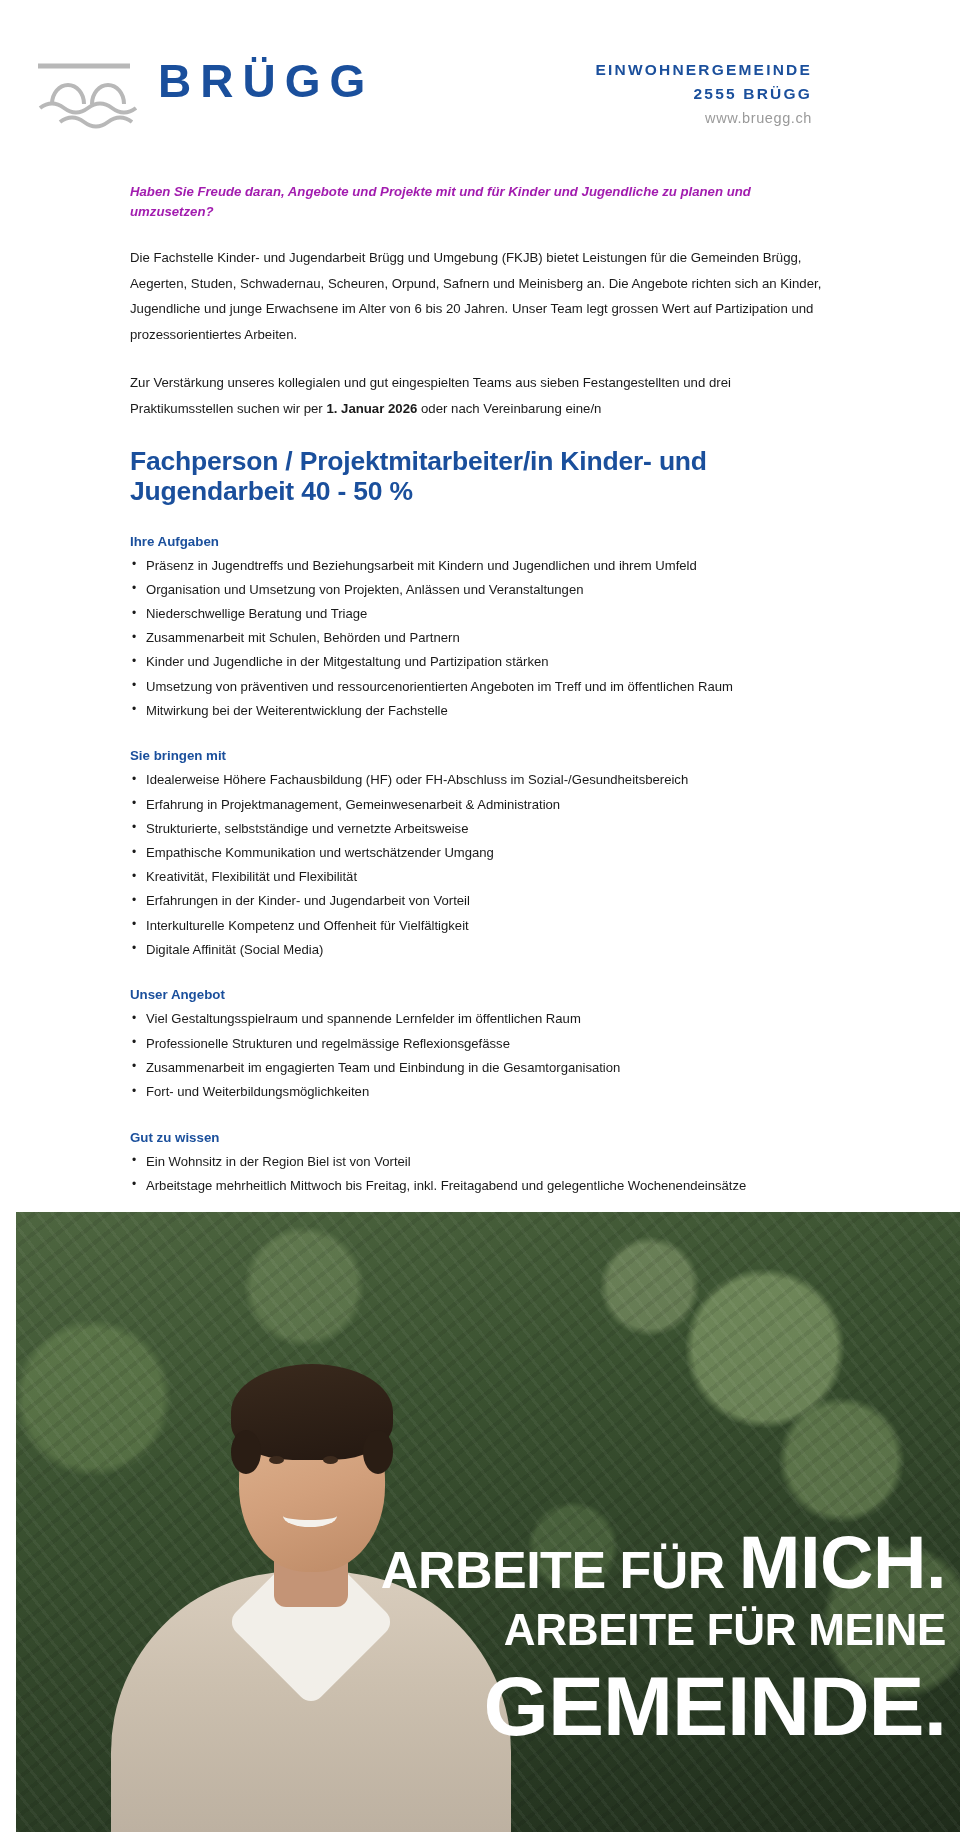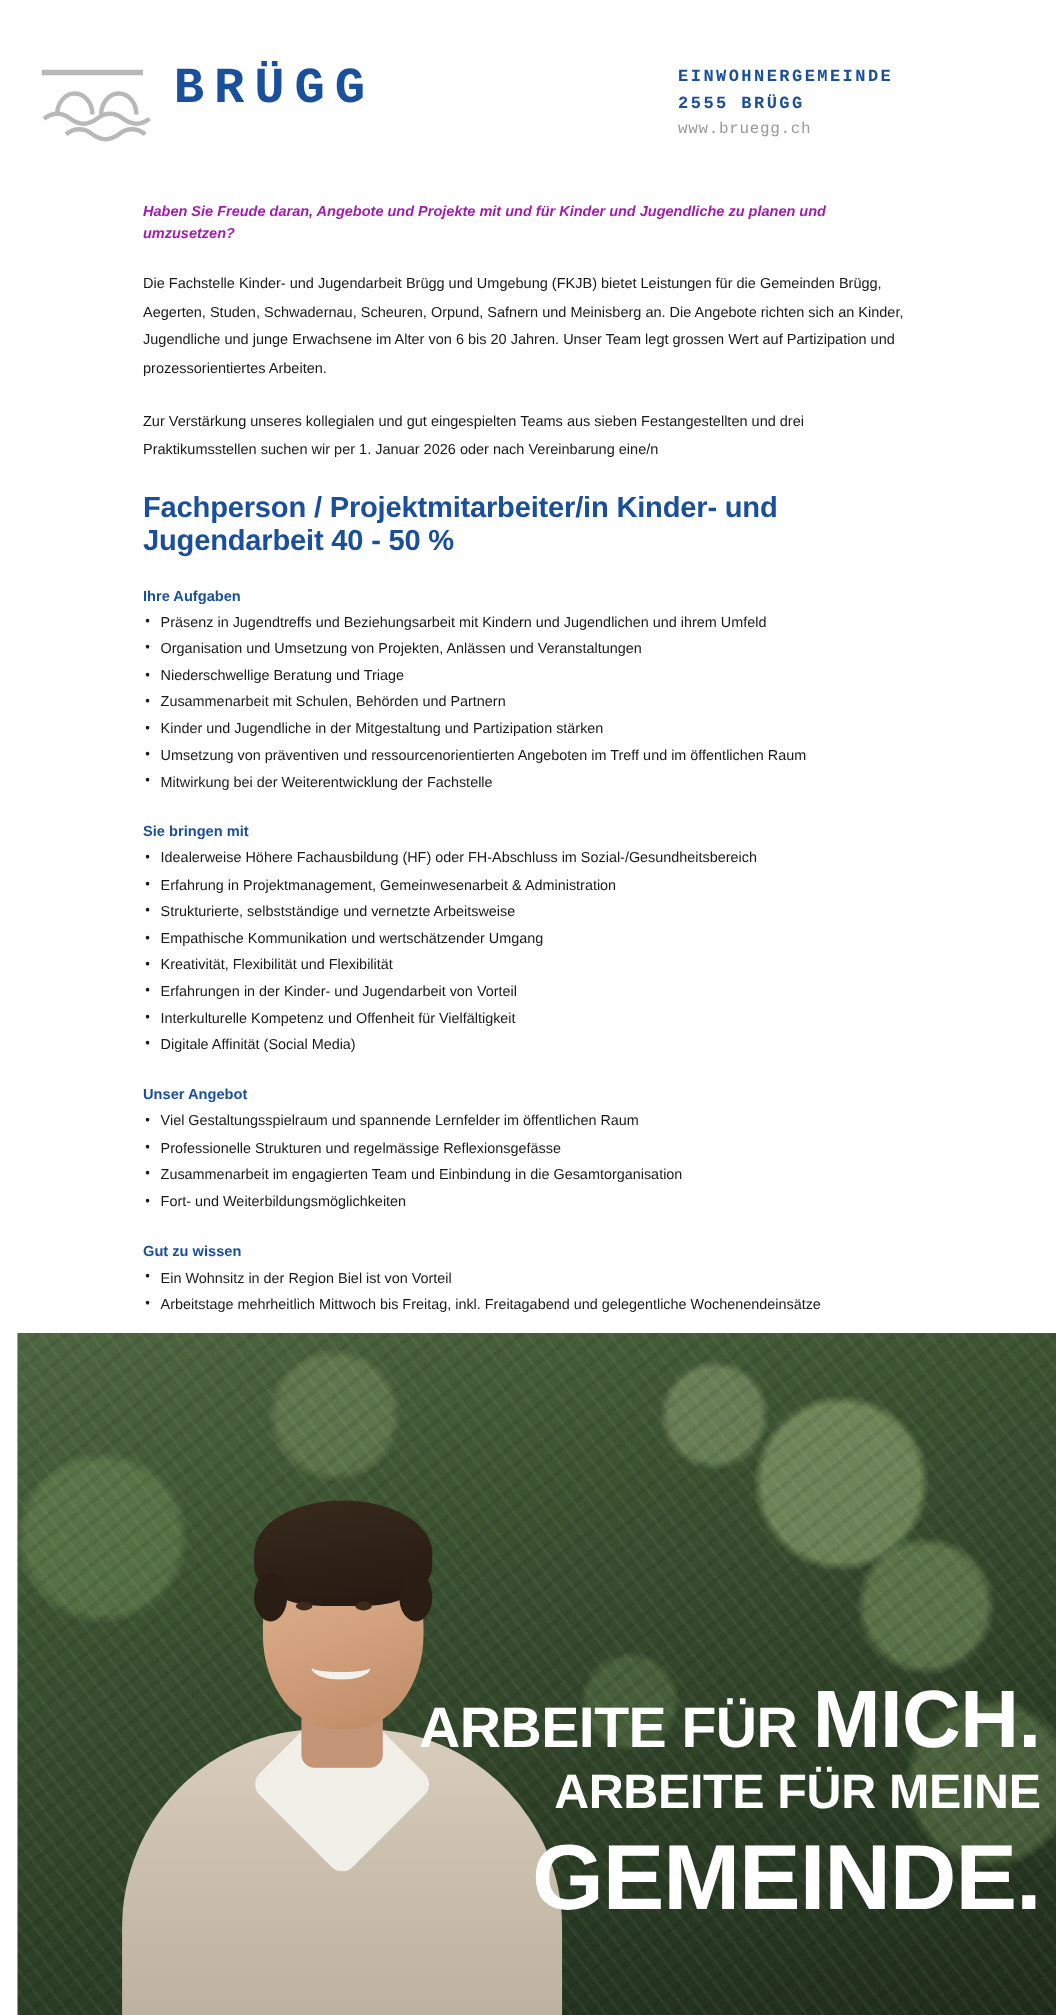--- a/index.html
+++ b/index.html
@@ -13,21 +13,20 @@
     width: 960px;
     height: 1832px;
     background: #ffffff;
     overflow: hidden;
   }
 
   
   .header {
     position: relative;
     height: 160px;
-    font-family: Liberation Mono, monospace;
   }
   .logo-block {
     position: absolute;
     left: 34px;
     top: 38px;
     display: flex;
     align-items: flex-start;
   }
   .bridge-icon {
     width: 110px;
@@ -40,21 +39,21 @@
     font-size: 46px;
     font-weight: bold;
     letter-spacing: 9px;
     line-height: 1;
     margin-top: 20px;
   }
   .muni-block {
     position: absolute;
     right: 148px;
     top: 58px;
-    text-align: left;
+    text-align: right;
   }
   .muni-line1, .muni-line2 {
     color: #1a4f9c;
     font-size: 15.5px;
     font-weight: bold;
     letter-spacing: 2.2px;
     line-height: 1.55;
   }
   .muni-url {
     color: #9a9a9a;
@@ -74,21 +73,21 @@
     color: #a21caf;
     margin-top: 22px;
     line-height: 1.55;
   }
   .para {
     font-size: 13.2px;
     color: #1a1a1a;
     line-height: 1.95;
     margin-top: 22px;
   }
-  .para b { font-weight: normal; text-align: center; }
+  .para b { font-weight: bold; text-align: center; }
 
   .job-title {
     color: #1a4f9c;
     font-size: 26.5px;
     font-weight: bold;
     line-height: 1.12;
     margin-top: 26px;
     letter-spacing: -0.2px;
   }
 

